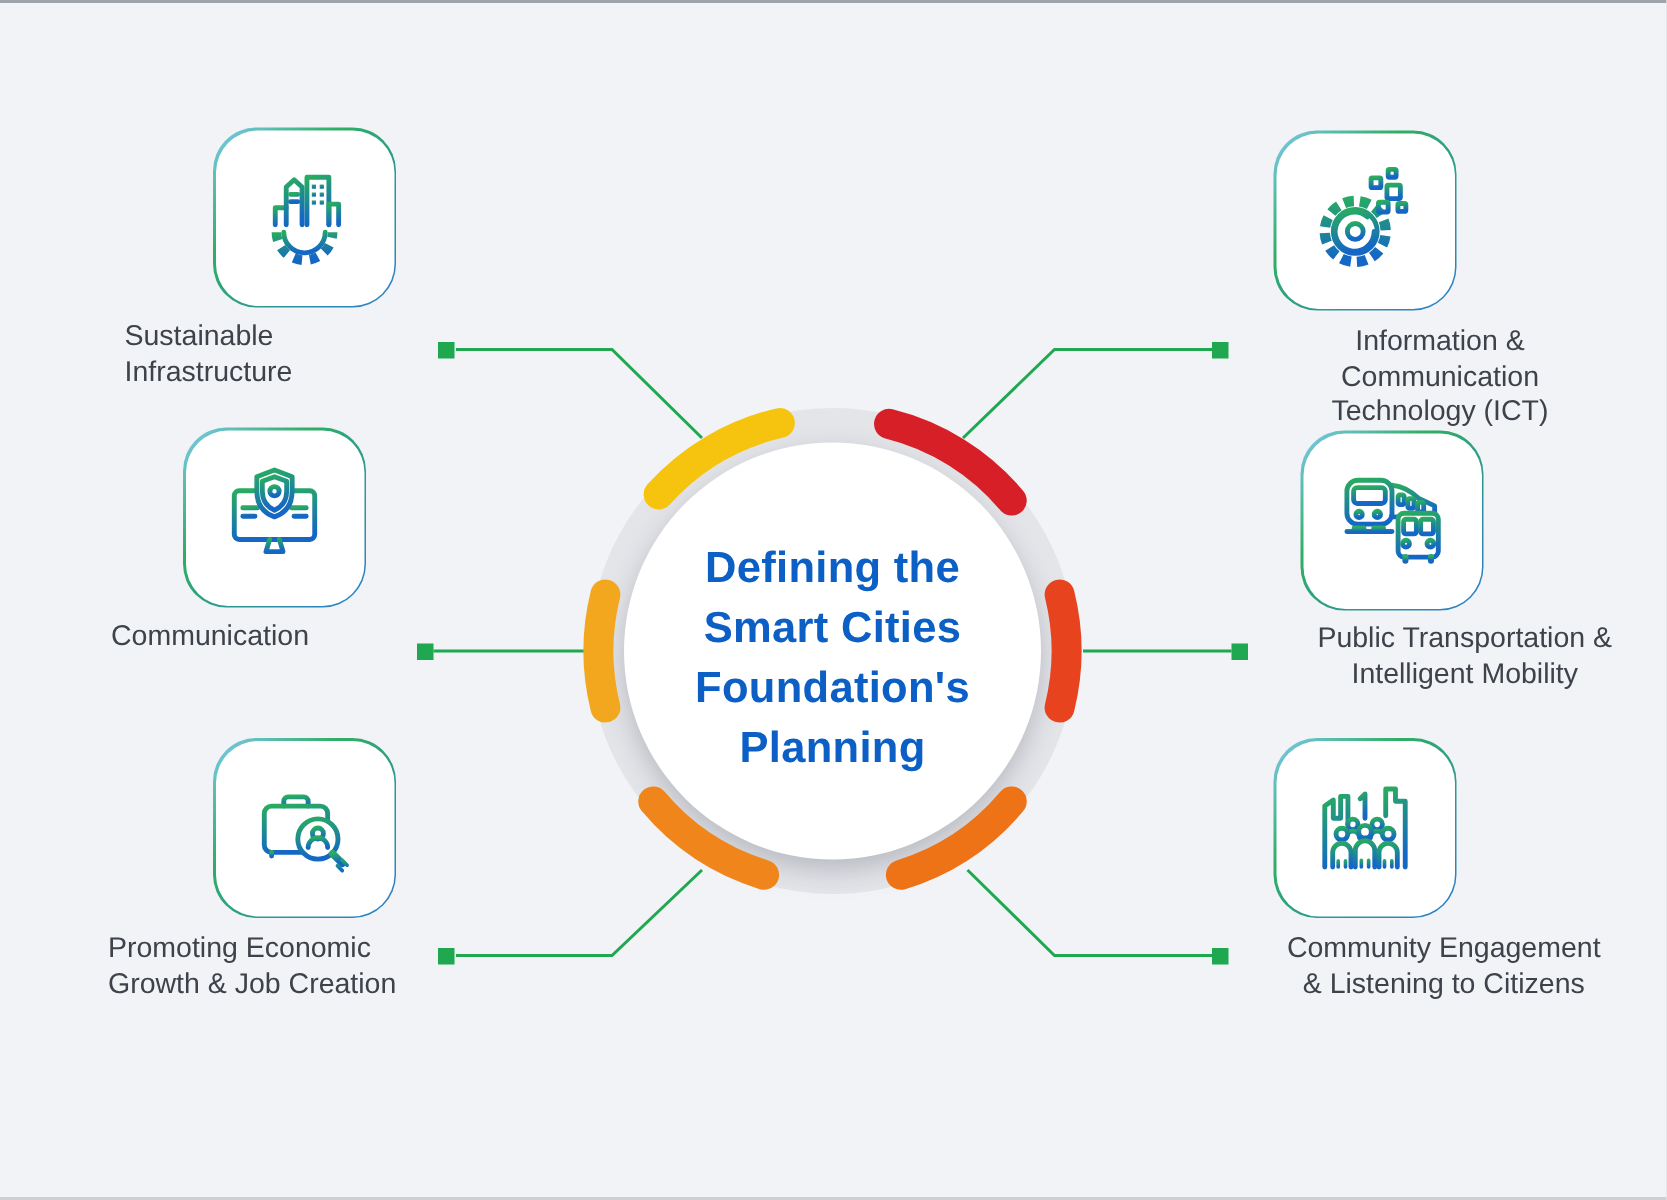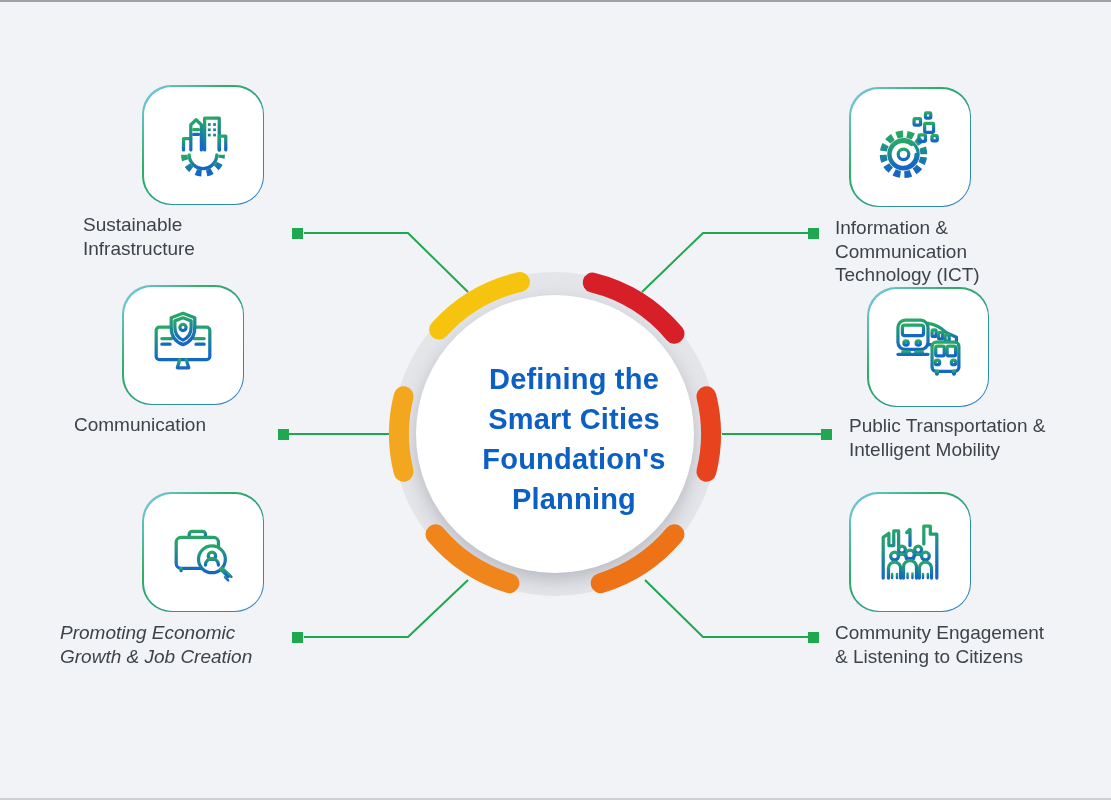--- a/index.html
+++ b/index.html
@@ -20,21 +20,21 @@
   .arc.red{stroke:var(--arc_red,#D71F27);}
   .arc.vermilion{stroke:var(--arc_vermilion,#E8431F);}
   .arc.orange{stroke:var(--arc_orange,#EE7216);}
   .arc.orange-light{stroke:var(--arc_orange_light,#F0861B);}
   .arc.amber{stroke:var(--arc_amber,#F2A71F);}
   
   .connector{fill:none;stroke:var(--connector,#1FA84F);stroke-width:2;}
   .marker{fill:var(--connector,#1FA84F);}
   
   .center-title{
-    position:absolute;left:424px;top:357px;width:300px;
+    position:absolute;left:405px;top:357px;width:300px;
     text-align:center;color:var(--title_text,#0B5FC5);
     font-size:29px;line-height:40px;font-weight:bold;
     white-space:pre-line;letter-spacing:.2px;
   }
   
   .card{
     position:absolute;width:122px;height:120px;border-radius:29px;
     background:linear-gradient(135deg,var(--card_border_start,#7FC9EE),var(--card_border_mid,#2FAE63) 35%,var(--card_border_end,#2C7CD1));
     padding:1.5px;box-sizing:border-box;
   }
@@ -45,21 +45,21 @@
   .icon{width:78px;height:78px;display:block;}
   .icon g.ln{fill:none;stroke-width:4;stroke-linecap:round;stroke-linejoin:round;}
   .stop-top{stop-color:var(--icon_gradient_top,#29AC5F);}
   .stop-bottom{stop-color:var(--icon_gradient_bottom,#1467C5);}
   
   .label{
     position:absolute;color:var(--label_text,#3E434B);
     font-size:19px;line-height:23.5px;white-space:pre-line;
   }
   .label.center{text-align:left;}
-  .label.left{text-align:left;}
+  .label.left{text-align:center;}
 </style>
 </head>
 <body>
 
 <div class="stage">
 
   <svg class="overlay" viewBox="0 0 1111 800">
 
     <g>
       <polyline class="connector" points="304,231 408,231 468,290"></polyline>
@@ -251,21 +251,21 @@
           <path d="M14 80 H82"></path>
           <path d="M26 80 v-5 M32 80 v-5 M45 80 v-5.5 M51 80 v-5.5 M64 80 v-5 M70 80 v-5" stroke-width="3"></path>
         </g>
       </svg>
     </div>
   </div>
 
   <div class="label center" style="left:83px;top:211px;width:260px;">Sustainable
 Infrastructure</div>
   <div class="label center" style="left:74px;top:411px;width:240px;">Communication</div>
-  <div class="label center" style="left:60px;top:619px;width:240px;font-style:italic;">Promoting Economic
+  <div class="label center" style="left:72px;top:619px;width:240px;">Promoting Economic
 Growth &amp; Job Creation</div>
   <div class="label left" style="left:835px;top:214px;width:250px;">Information &amp;
 Communication
 Technology (ICT)</div>
   <div class="label left" style="left:849px;top:412px;width:255px;">Public Transportation &amp;
 Intelligent Mobility</div>
   <div class="label left" style="left:835px;top:619px;width:255px;">Community Engagement
 &amp; Listening to Citizens</div>
 
 </div>

